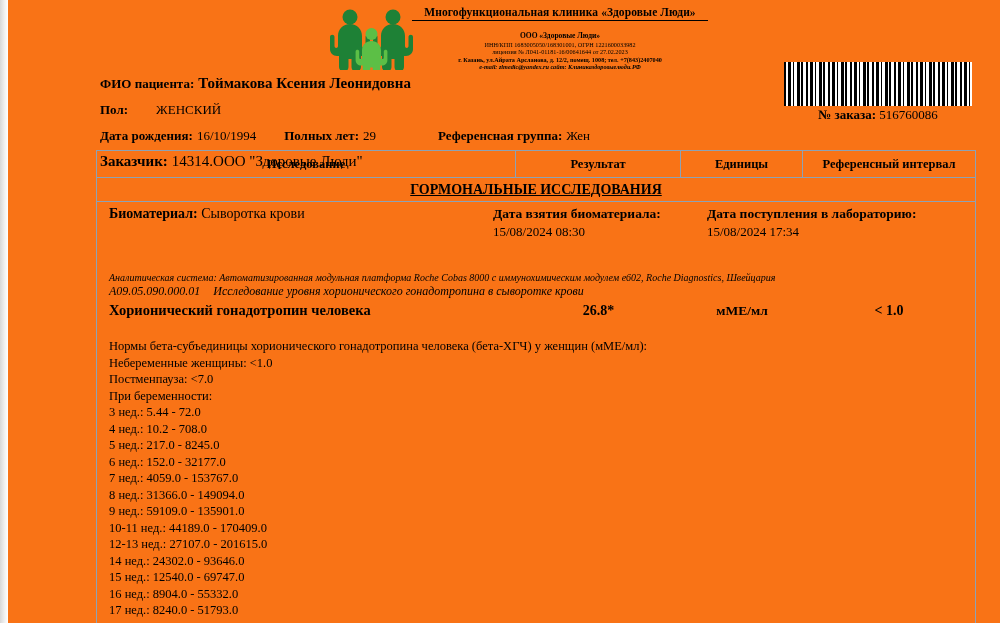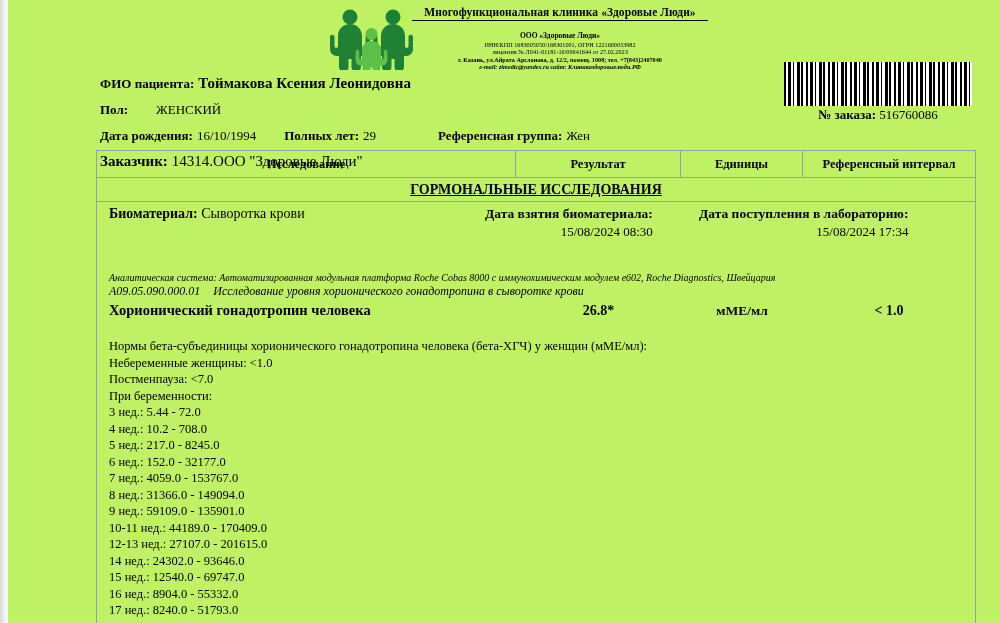--- a/index.html
+++ b/index.html
@@ -19,21 +19,21 @@
     position: absolute;
     left: 0; top: 0;
     width: 8px; height: 623px;
     background: linear-gradient(to right, #d8d8d8, #f2f2f2 60%, #ffffff);
   }
   .page {
     position: absolute;
     left: 8px; top: 0;
     width: 992px;
     height: 623px;
-    background: #bef264;
+    background: #f97316;
   }
 
   
   .header {
     position: relative;
     height: 72px;
   }
   .logo {
     position: absolute;
     left: 318px;
@@ -177,21 +177,22 @@
     position: absolute;
     left: 12px; top: 4px;
     font-size: 14px;
     font-weight: bold;
     white-space: nowrap;
   }
   .biomat .bval { font-weight: normal; }
   .date-col {
     position: absolute;
     top: 4px;
-    text-align: right;
+    text-align: left;
+    margin-left: 8px;
   }
   .date-col.taken { left: 388px; }
   .date-col.received { left: 602px; }
   .date-lbl {
     font-size: 13.5px;
     font-weight: bold;
     white-space: nowrap;
   }
   .date-val {
     font-size: 13px;

